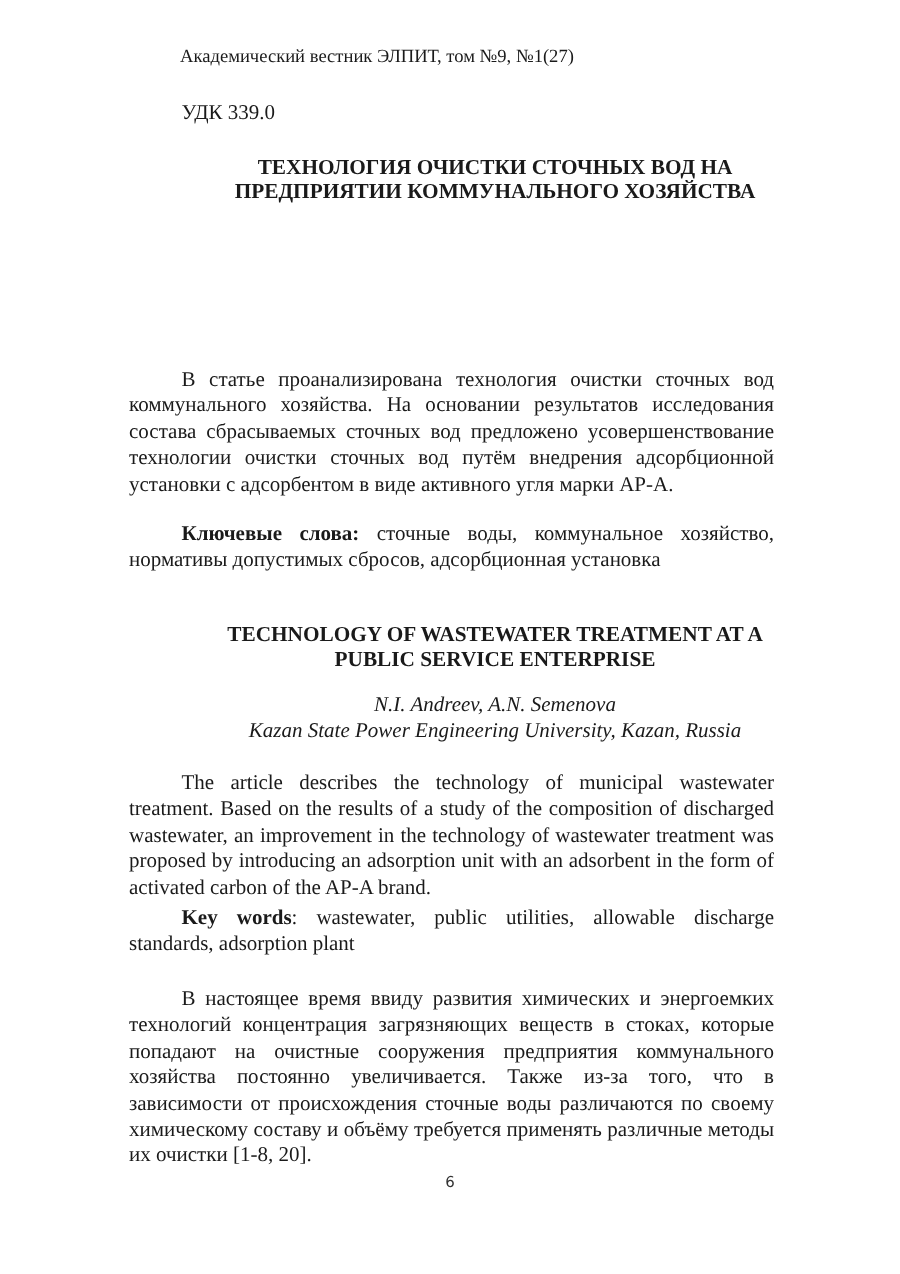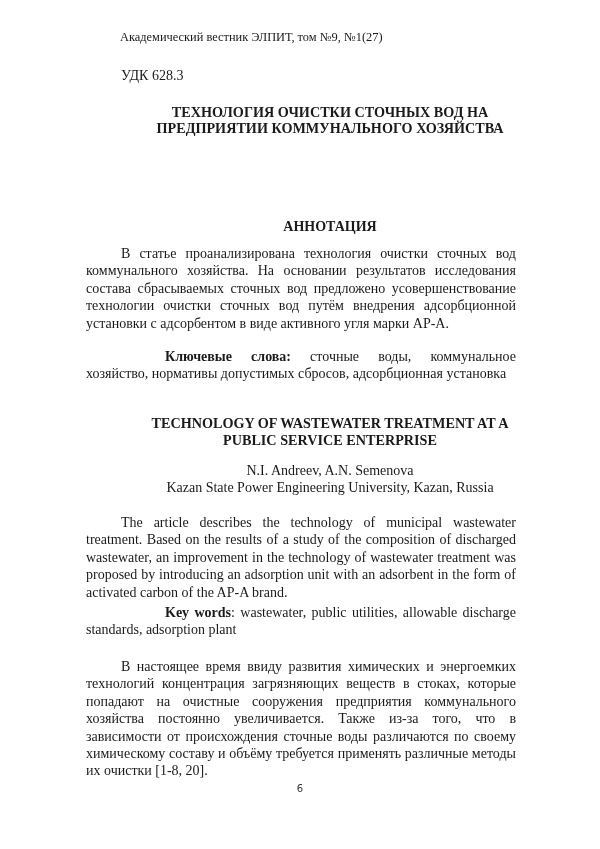--- a/index.html
+++ b/index.html
@@ -9,40 +9,39 @@
   .abs { position: absolute; white-space: nowrap; }
   .hdr { left: 120px; top: 30px; font-size: 12.4px; }
   .udk { left: 121px; top: 68px; font-size: 14px; }
   .title-ru { left: 100px; width: 460px; top: 104px; font-size: 14.2px; font-weight: bold; text-align: center; line-height: 16px; white-space: normal; }
   .center { text-align: center; white-space: normal; }
   .authors-ru { left: 100px; width: 460px; top: 152px; font-size: 14px; line-height: 17px; }
   .heading { left: 100px; width: 460px; font-size: 14px; font-weight: bold; }
   .para { position: absolute; left: 86px; width: 430px; font-size: 14px; line-height: 17.4px; text-align: justify; text-align-last: left; }
   .para .ind { display: inline-block; width: 35px; }
   .title-en { left: 100px; width: 460px; top: 415px; font-size: 14.2px; font-weight: bold; line-height: 17px; font-family: Liberation Serif, serif; }
-  .authors-en { left: 100px; width: 460px; top: 462px; font-size: 14px; line-height: 17px; }
+  .authors-en { left: 100px; width: 460px; top: 462px; font-size: 14px; line-height: 17px; font-style: italic; }
   .pagenum { left: 0; width: 600px; top: 783px; font-size: 10px; text-align: center; font-family: "DejaVu Sans", sans-serif; color: #333; }
-  b { font-weight: bold; margin-left: 44px; }
+  b { font-weight: bold; }
 </style>
 </head>
 <body>
 
 <div class="page">
 
   <div class="abs hdr">Академический вестник ЭЛПИТ, том №9, №1(27)</div>
 
-  <div class="abs udk">УДК 628.3</div>
+  <div class="abs udk">УДК 339.0</div>
 
   <div class="abs title-ru center">
     <div>ТЕХНОЛОГИЯ ОЧИСТКИ СТОЧНЫХ ВОД НА</div>
     <div>ПРЕДПРИЯТИИ КОММУНАЛЬНОГО ХОЗЯЙСТВА</div>
   </div>
 
 
-  <div class="abs heading center" style="top:219px;">АННОТАЦИЯ</div>
 
   <div class="para" style="top:245px;">
     <span class="ind"></span><span>В статье проанализирована технология очистки сточных вод коммунального хозяйства. На основании результатов исследования состава сбрасываемых сточных вод предложено усовершенствование технологии очистки сточных вод путём внедрения адсорбционной установки с адсорбентом в виде активного угля марки АР-А.</span>
   </div>
 
   <div class="para" style="top:348px;">
     <span class="ind"></span><b>Ключевые слова:</b><span> сточные воды, коммунальное хозяйство, нормативы допустимых сбросов,  адсорбционная установка</span>
   </div>
 
   <div class="abs title-en center">

